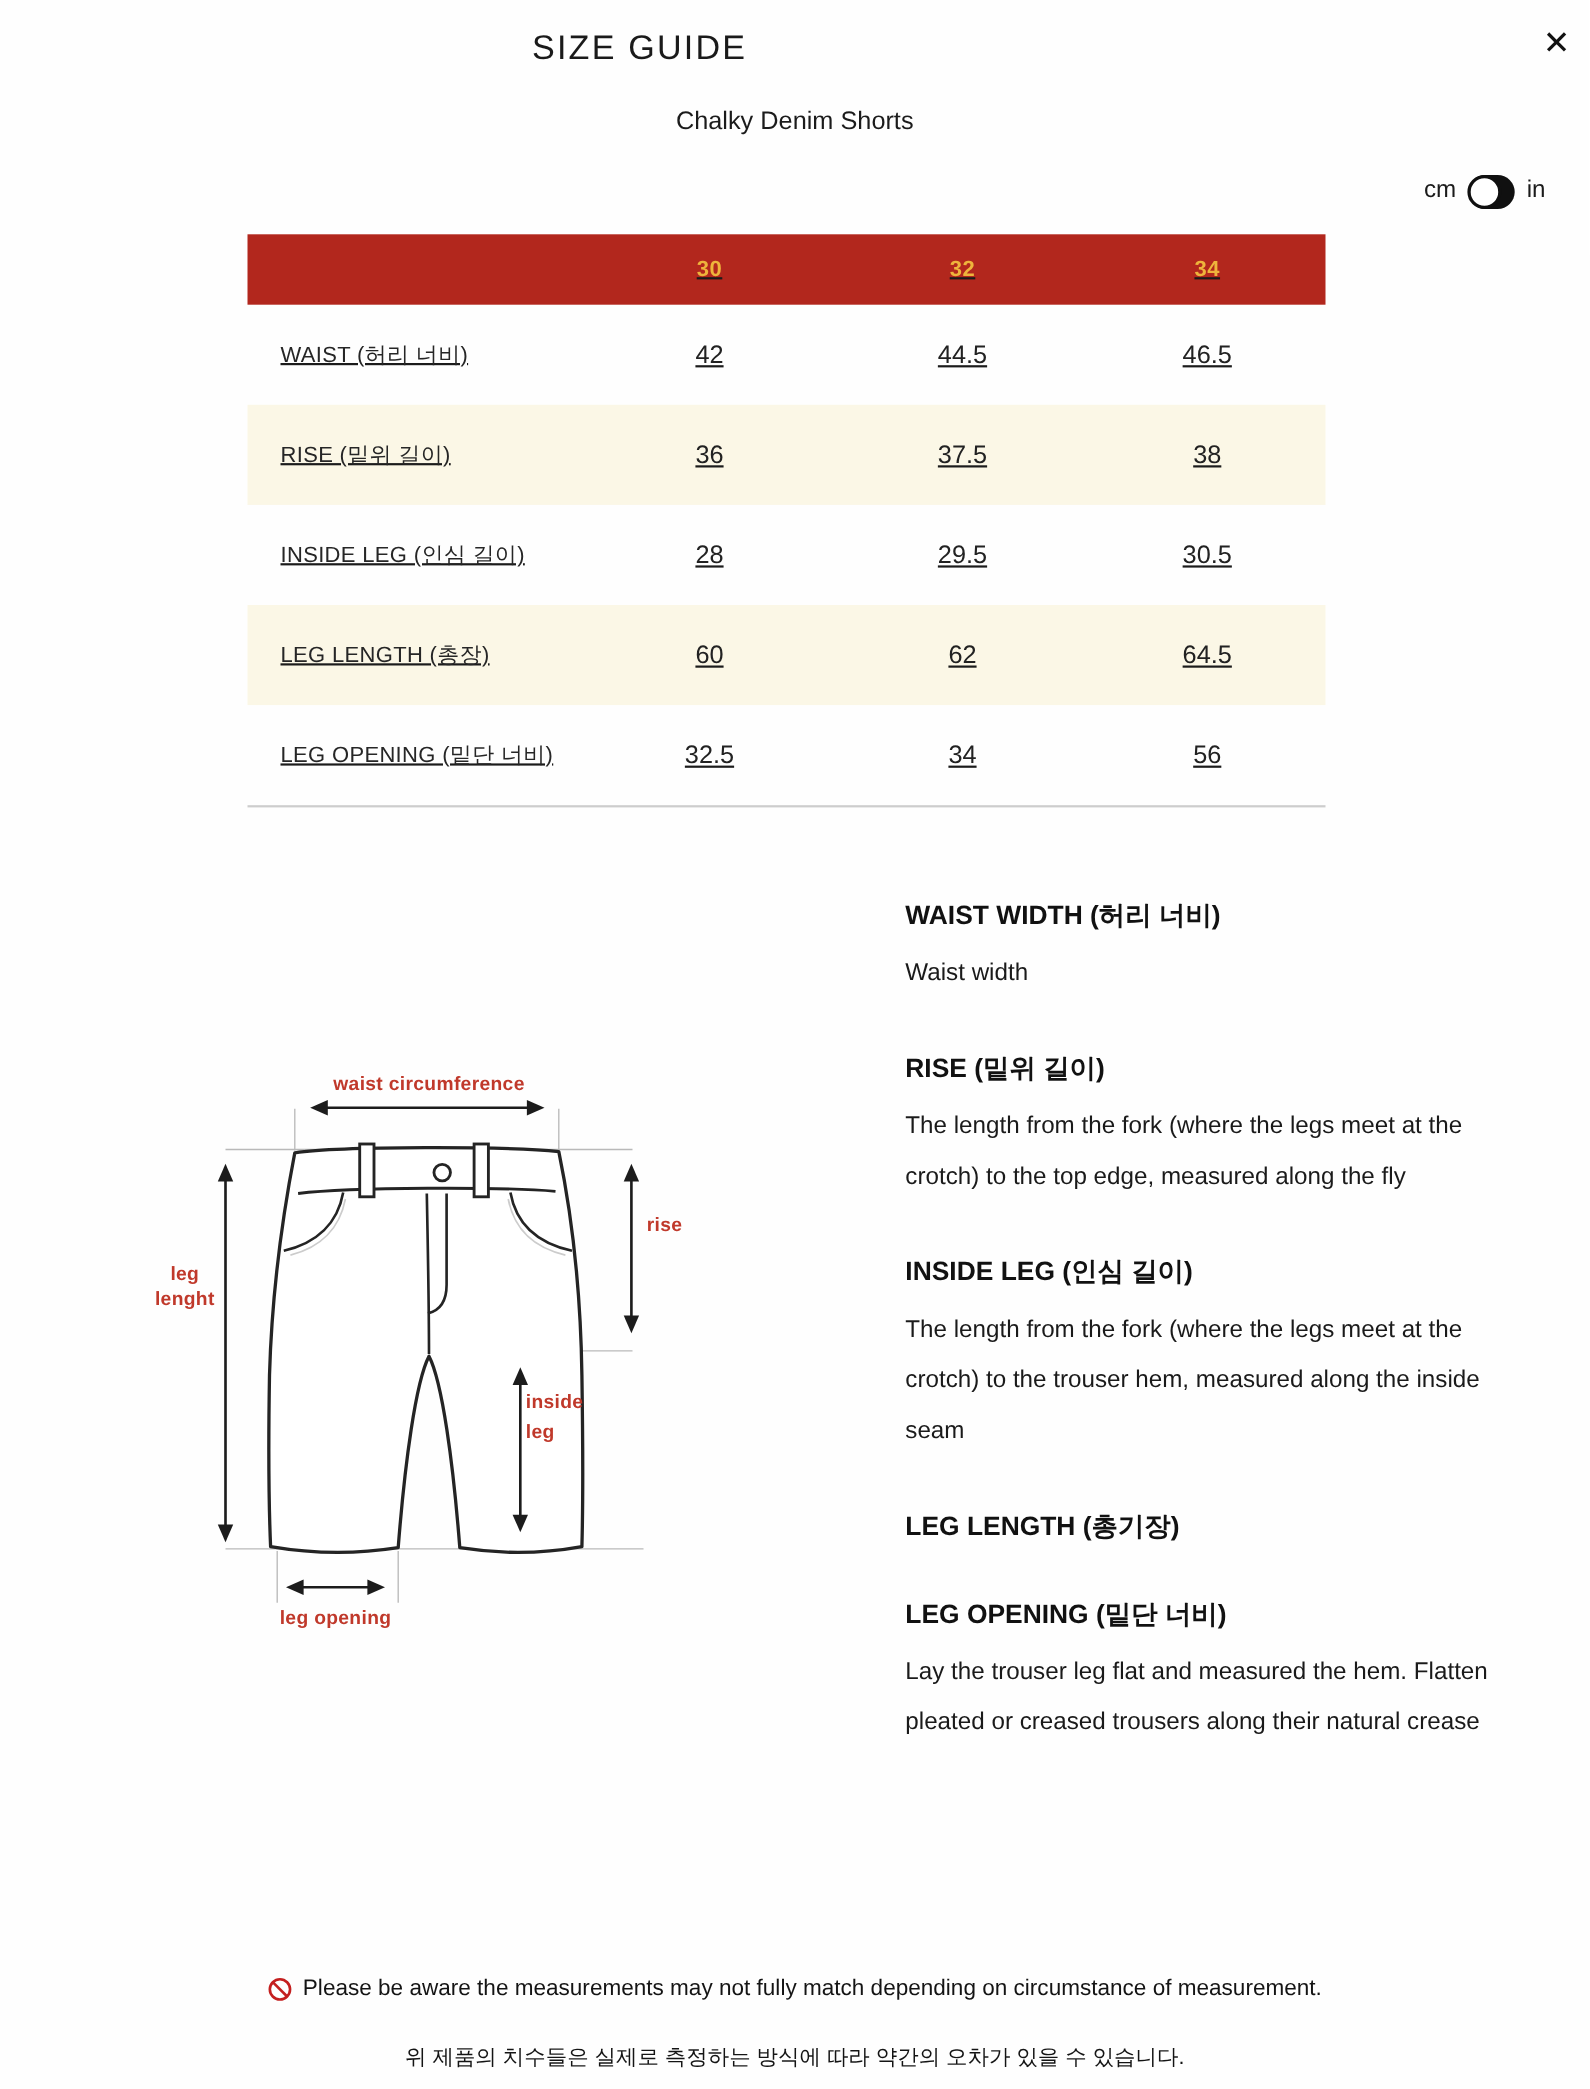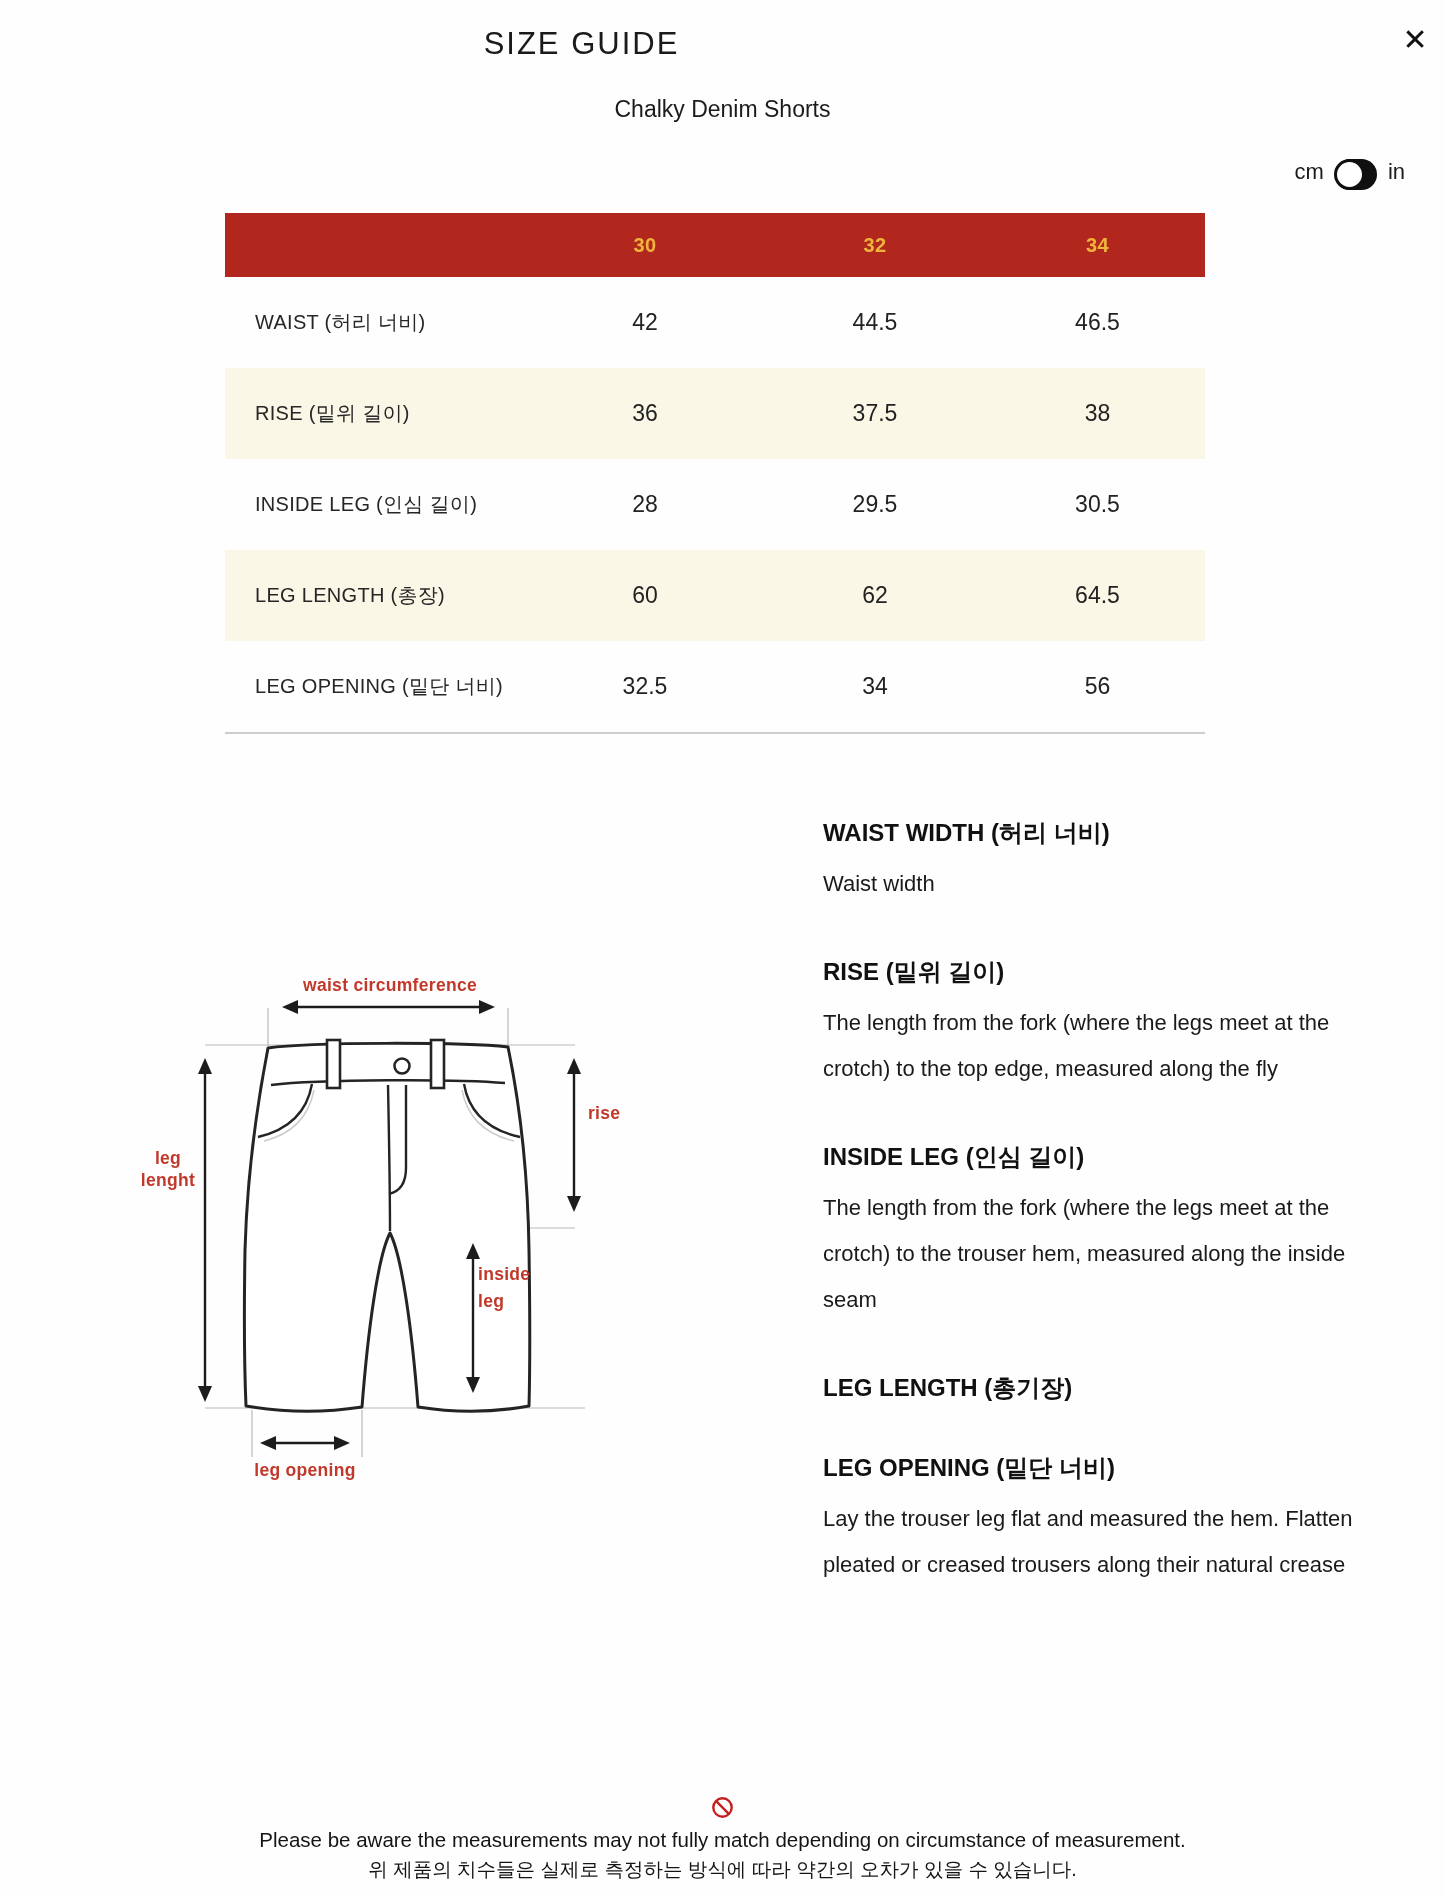--- a/index.html
+++ b/index.html
@@ -16,42 +16,42 @@
     font-size:30px; line-height:36px; text-align:center; cursor:pointer; color:#111; }
 
   
   .unit-toggle { position:absolute; top:159px; right:40px; display:flex; align-items:flex-start; gap:11px; }
   .unit-label { font-size:22px; color:#1b1b1b; }
   .toggle-pill { position:relative; width:42px; height:31px; background:#101010; border-radius:17px; cursor:pointer; }
   .toggle-knob { position:absolute; left:-1px; top:0px; width:31px; height:31px;
     background:#ffffff; border:3px solid #101010; border-radius:50%; }
 
   
-  .size-table { position:absolute; left:225px; top:213px; width:980px; border-bottom:2px solid #cdcdcd; }
+  .size-table { position:absolute; left:225px; top:213px; width:980px; border-bottom:2px solid #cdcdcd;text-decoration:underline; }
   .t-row { display:grid; grid-template-columns:305px 230px 230px 215px; align-items:center; height:91px; }
   .t-head { height:64px; background:#b2271d; }
   .t-head .t-val { color:#eeb43c; font-weight:700; font-size:20px; letter-spacing:.5px; }
   .t-label { padding-left:30px; font-size:20px; letter-spacing:.3px; color:#262626; }
   .t-val { text-align:center; font-size:23px; color:#222; }
   .t-row.beige { background:#fbf7e6; }
 
   
   .diagram { position:absolute; left:130px; top:960px; width:550px; height:540px; }
   .diag-label { font-size:17.5px; font-weight:700; fill:#c0392b; letter-spacing:.3px;
     font-family:"Liberation Sans","DejaVu Sans",sans-serif; }
 
   
   .descriptions { position:absolute; left:823px; top:818px; width:540px; }
   .desc-block { margin-bottom:50px; }
   .desc-block h4 { font-size:24px; font-weight:700; line-height:30px; color:#111; margin-bottom:13px; }
   .desc-block p { font-size:22px; font-weight:400; line-height:46px; color:#1a1a1a; }
 
   
   .notice { position:absolute; top:1796px; left:0; width:1445px; display:flex;
-    justify-content:center; align-items:center; gap:9px;flex-direction:column; }
+    justify-content:center; align-items:center; gap:9px; }
   .notice-text { font-size:20.5px; color:#141414; }
   .korean-note { position:absolute; top:1856px; left:0; width:1445px; text-align:center;
     font-size:19.5px; color:#141414; }
 </style>
 </head>
 <body>
 
 <div class="stage">
 
   <div class="title">SIZE GUIDE</div>

